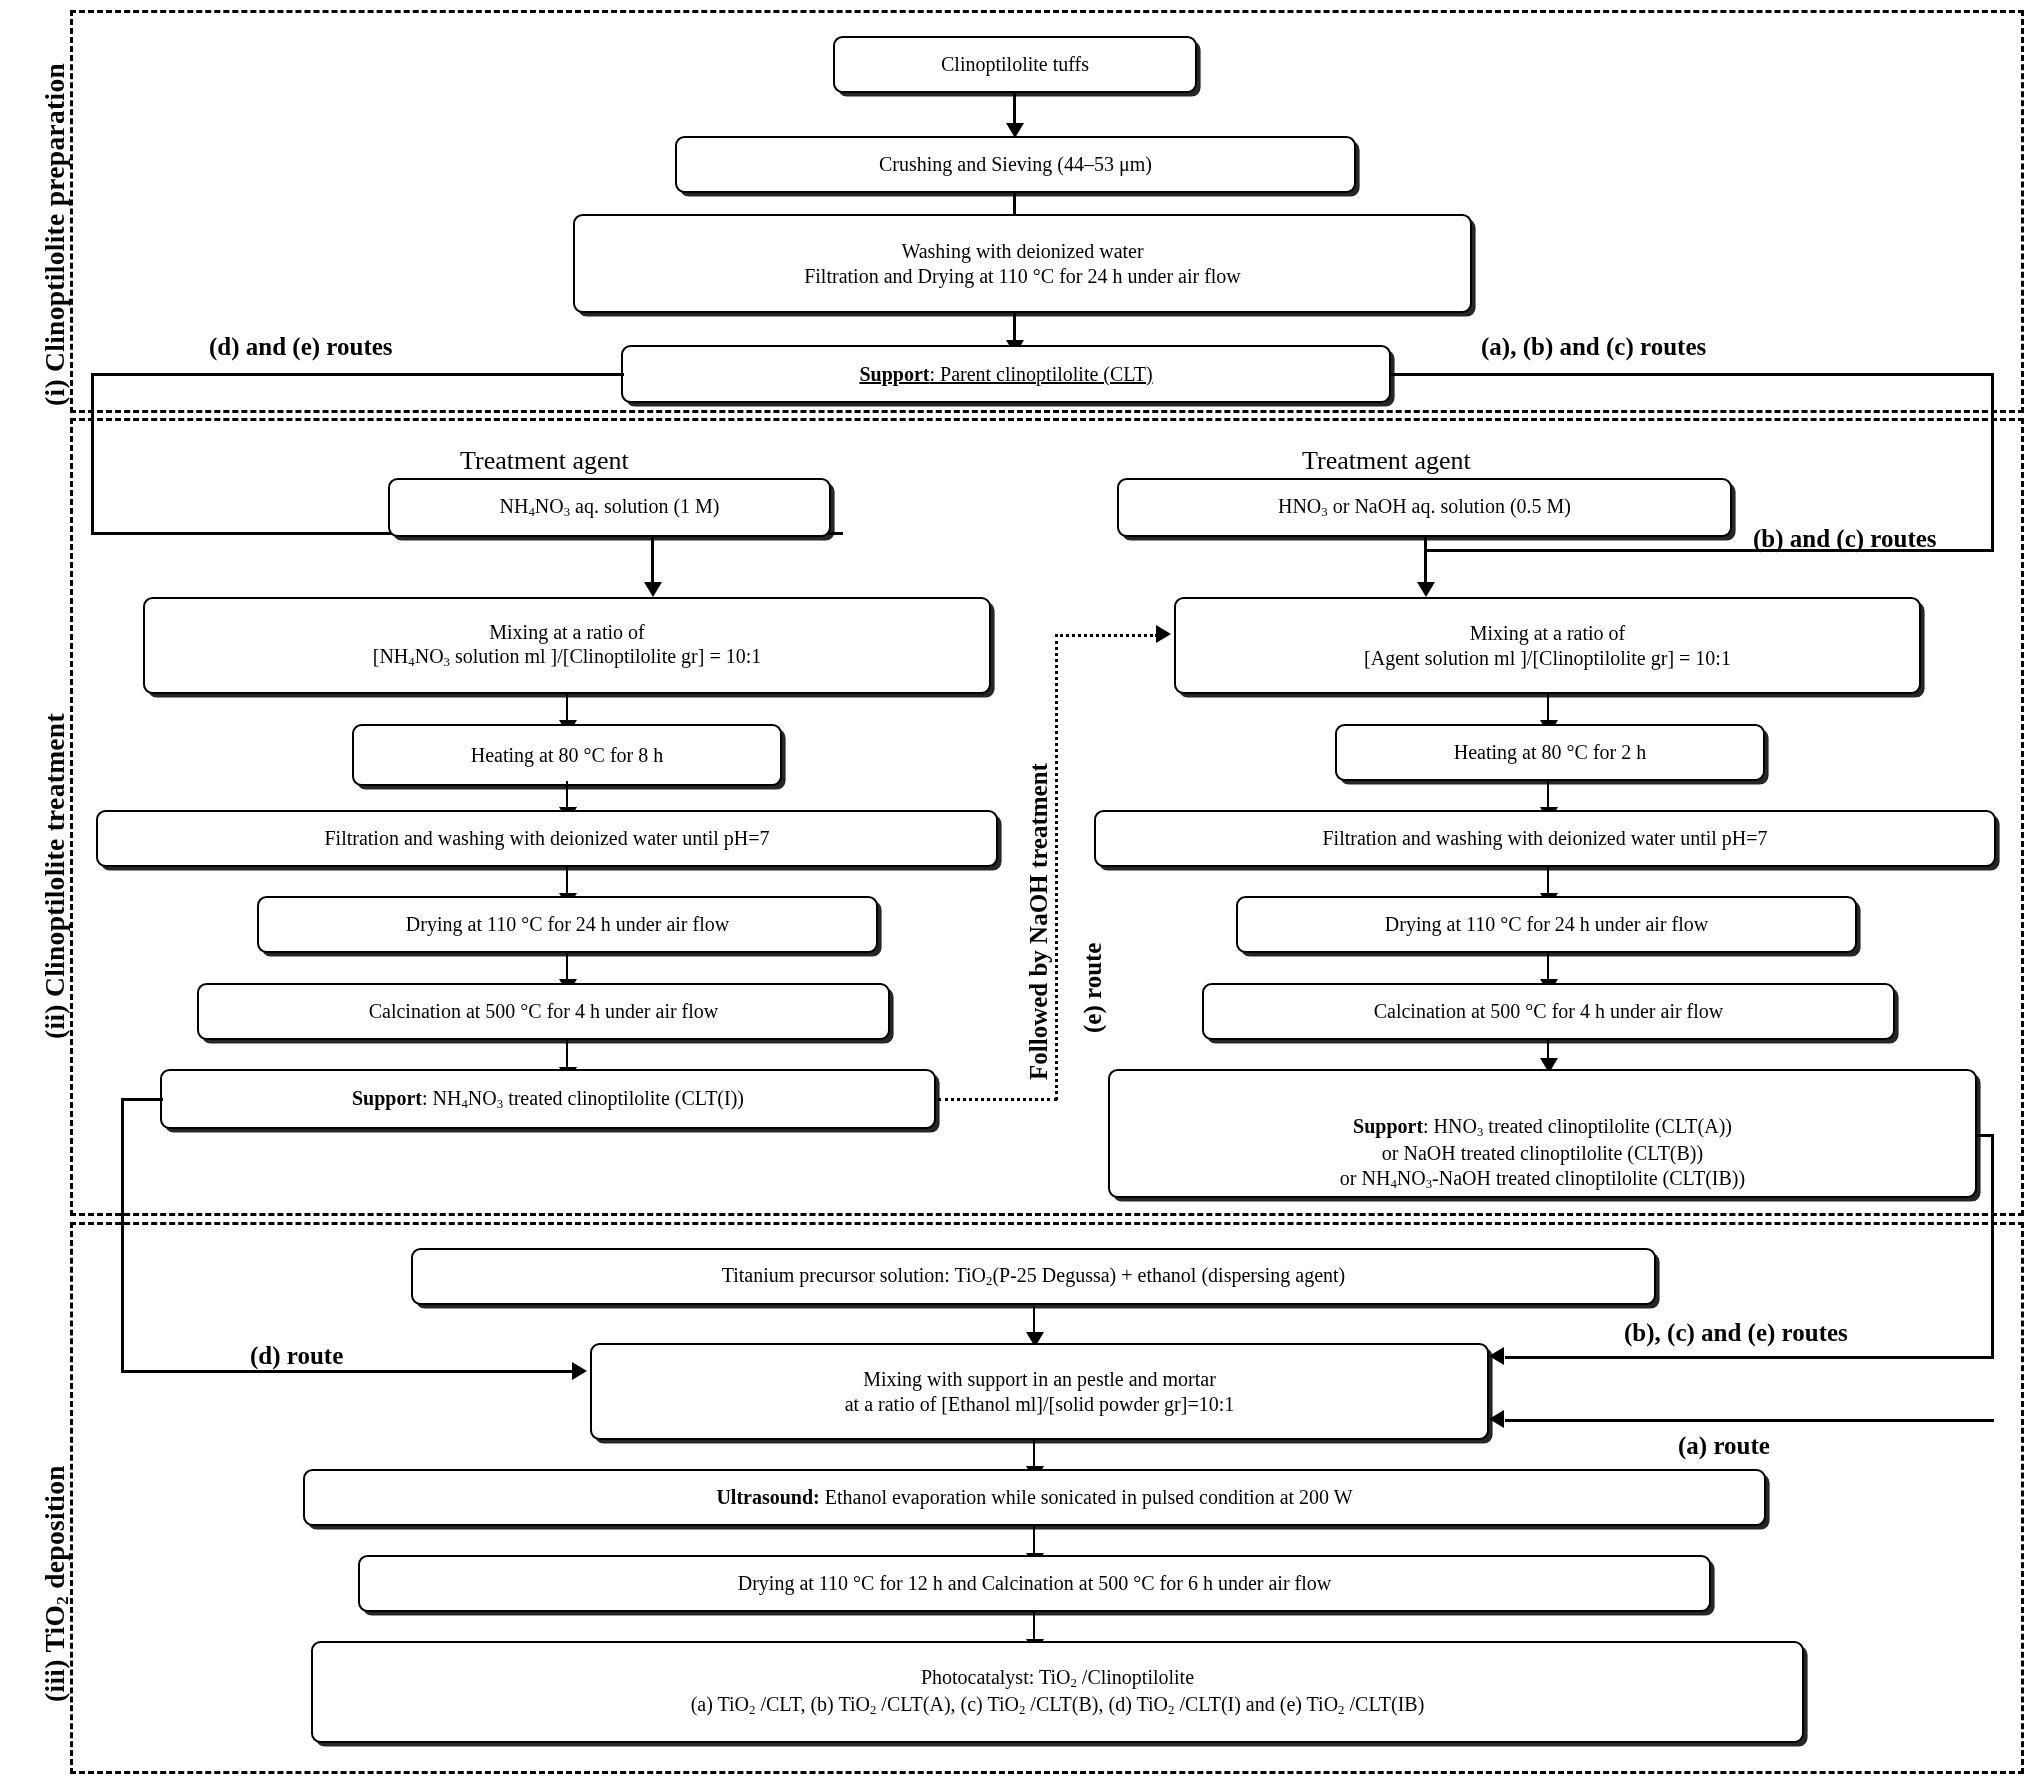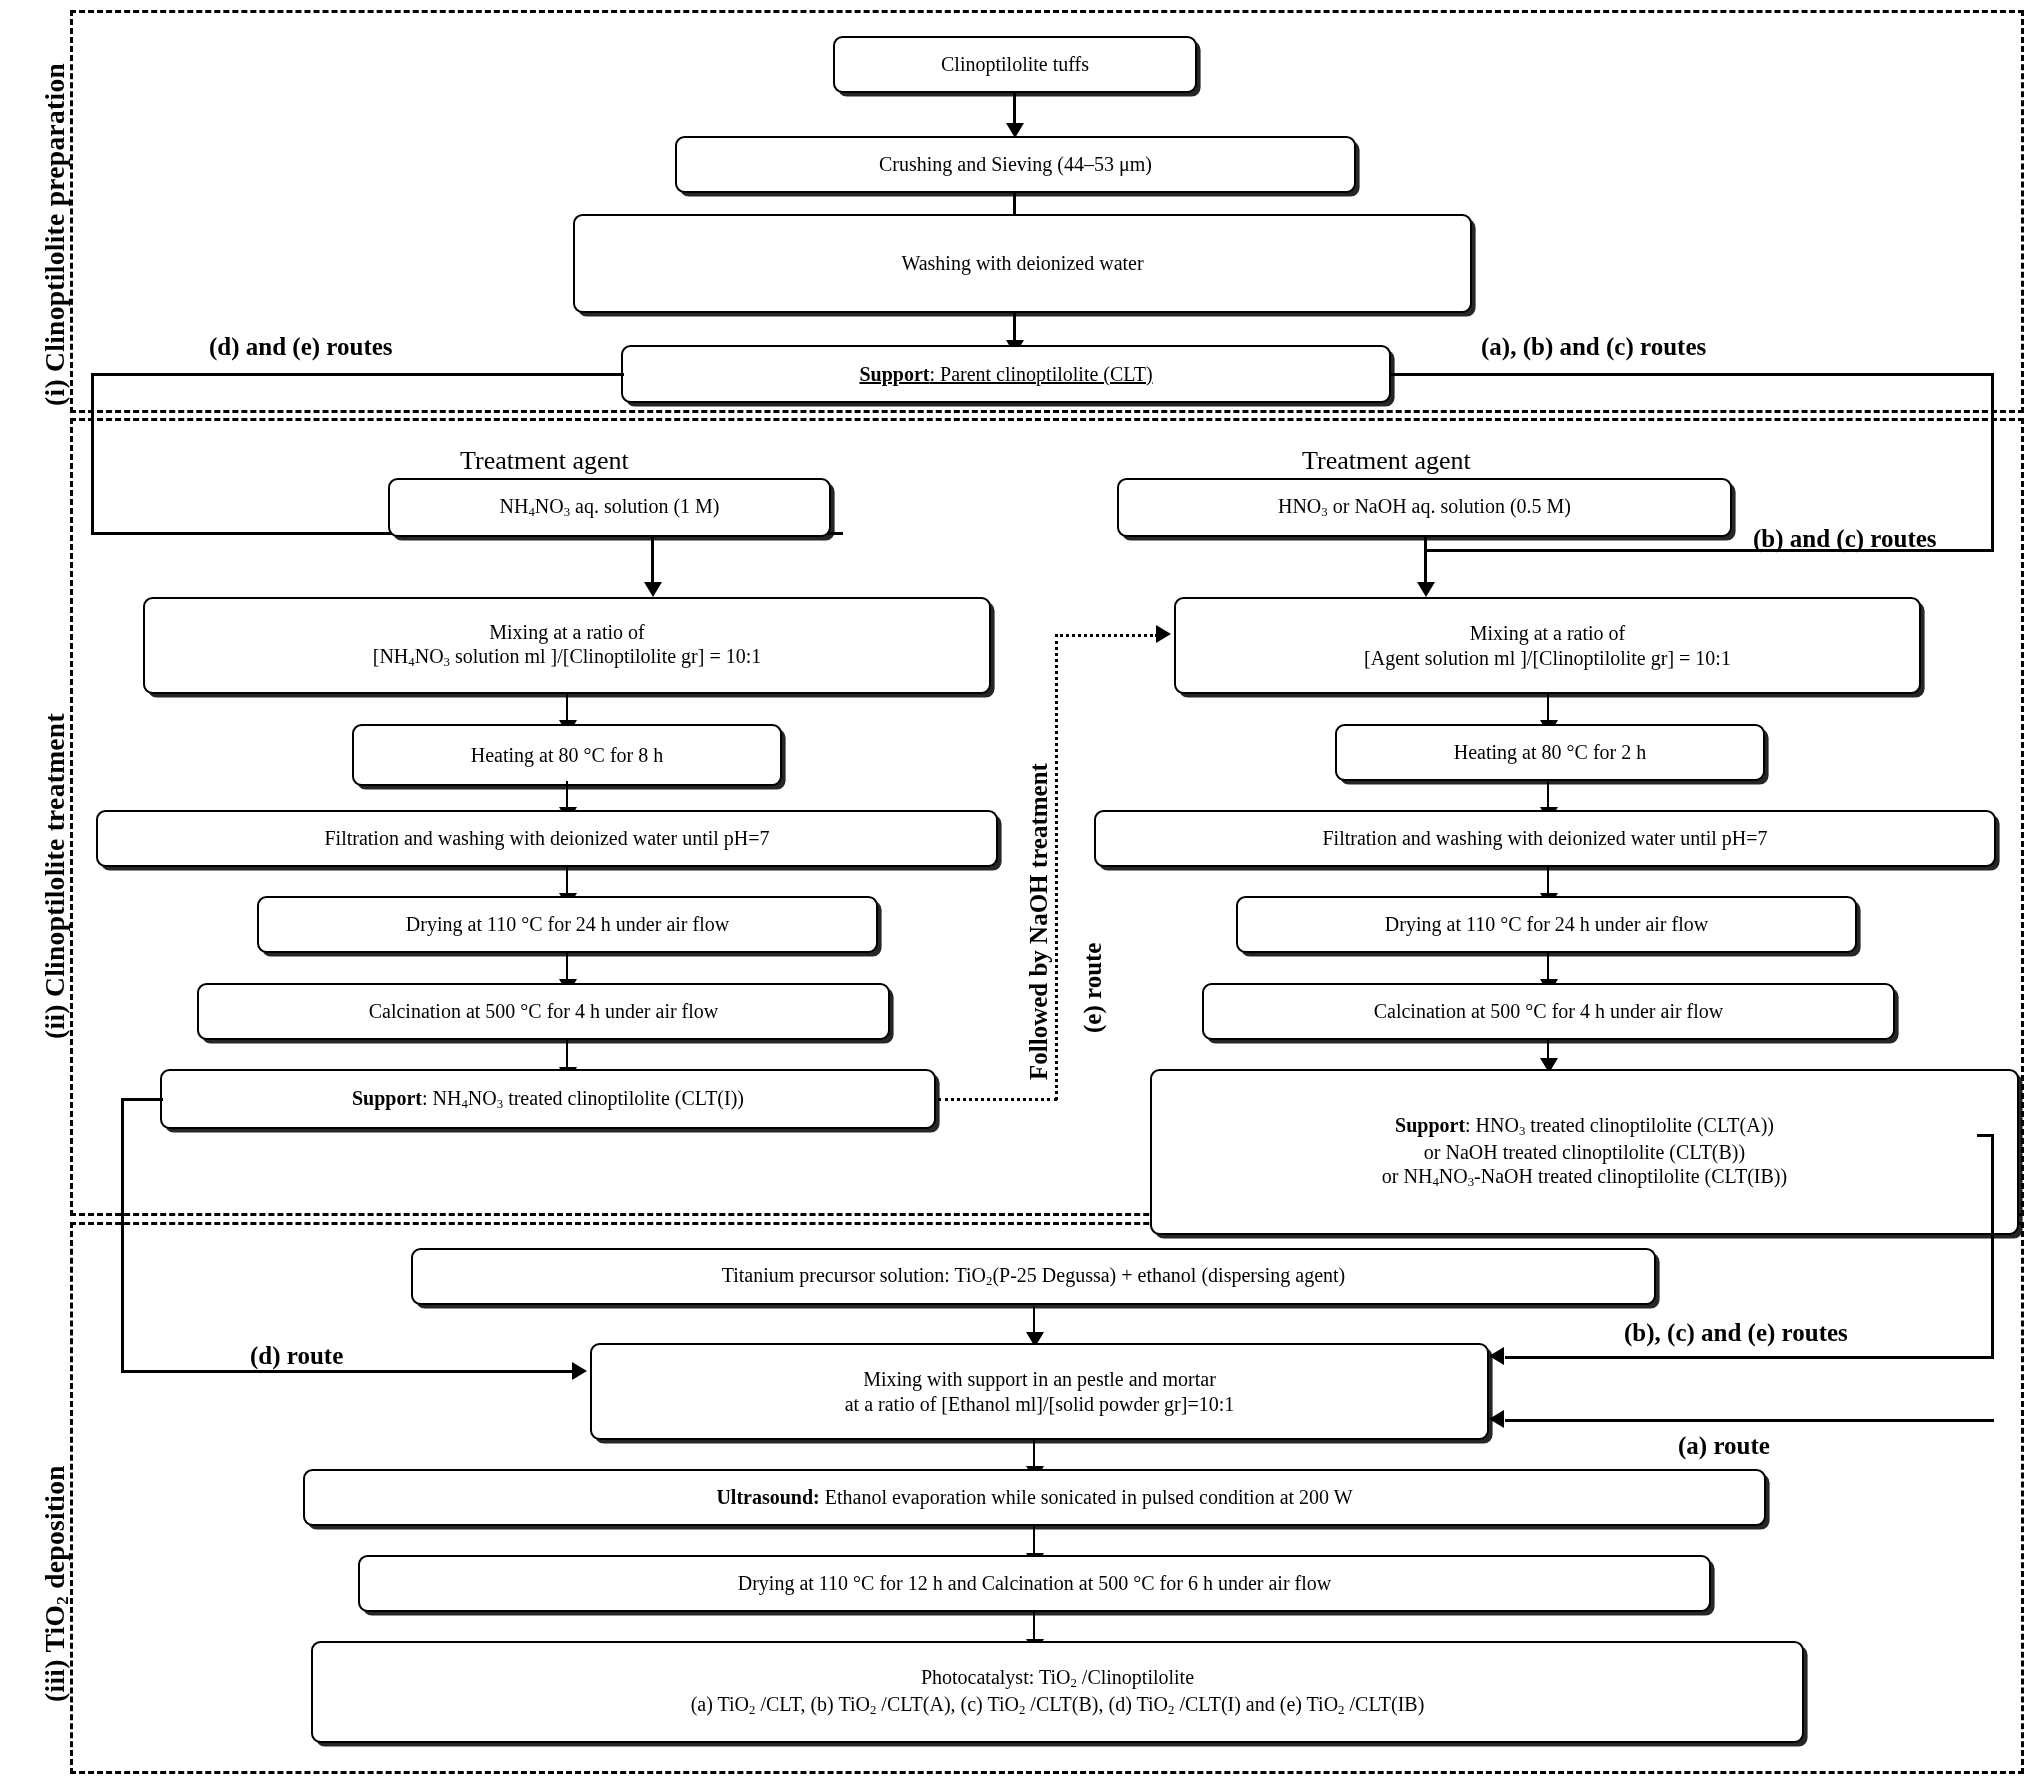--- a/index.html
+++ b/index.html
@@ -106,20 +106,21 @@
   <div class="arr-d" style="left:1006px;top:123px;"></div>
 
   <div class="box" style="left:675px;top:136px;width:681px;height:57px;">
     <span class="ln">Crushing and Sieving  (44–53 μm)</span>
   </div>
   <div class="vline" style="left:1013px;top:193px;height:36px;"></div>
   <div class="arr-d" style="left:1006px;top:221px;"></div>
 
   <div class="box" style="left:573px;top:214px;width:899px;height:99px;">
     <span class="ln">Washing with deionized water</span>
+    <span class="ln">Filtration and Drying at 110 °C for 24 h under air flow</span>
   </div>
   <div class="vline" style="left:1013px;top:312px;height:37px;"></div>
   <div class="arr-d" style="left:1006px;top:340px;"></div>
 
   <div class="box" style="left:621px;top:345px;width:770px;height:58px;text-decoration:underline;">
     <span class="ln"><b>Support</b><span>: Parent clinoptilolite (CLT)</span></span>
   </div>
 
   <div class="routelbl" style="left:209px;top:334px;"><span>(d) and (e) routes</span></div>
   <div class="hline" style="left:91px;top:373px;width:533px;"></div>
@@ -211,21 +212,21 @@
   </div>
   <div class="vline thin" style="left:1547px;top:953px;height:36px;"></div>
   <div class="arr-d" style="left:1540px;top:979px;"></div>
 
   <div class="box" style="left:1202px;top:983px;width:693px;height:57px;">
     <span class="ln">Calcination at 500 °C for 4 h under air flow</span>
   </div>
   <div class="vline thin" style="left:1547px;top:1040px;height:26px;"></div>
   <div class="arr-d" style="left:1540px;top:1058px;"></div>
 
-  <div class="box" style="left:1150px;top:1069px;width:869px;height:166px;">
+  <div class="box" style="left:1108px;top:1069px;width:869px;height:129px;justify-content:flex-end;">
     <span class="ln"><b>Support</b>: HNO<sub>3</sub> treated clinoptilolite (CLT(A))</span>
     <span class="ln">or NaOH treated clinoptilolite (CLT(B))</span>
     <span class="ln">or NH<sub>4</sub>NO<sub>3</sub>-NaOH treated clinoptilolite (CLT(IB))</span>
   </div>
 
   <div class="hline" style="left:1977px;top:1134px;width:16.7px;"></div>
   <div class="vline" style="left:1991px;top:1134px;height:222px;"></div>
 
   <div class="dotted-h" style="left:938px;top:1098px;width:119px;"></div>
   <div class="dotted-v" style="left:1055px;top:634px;height:466px;"></div>

